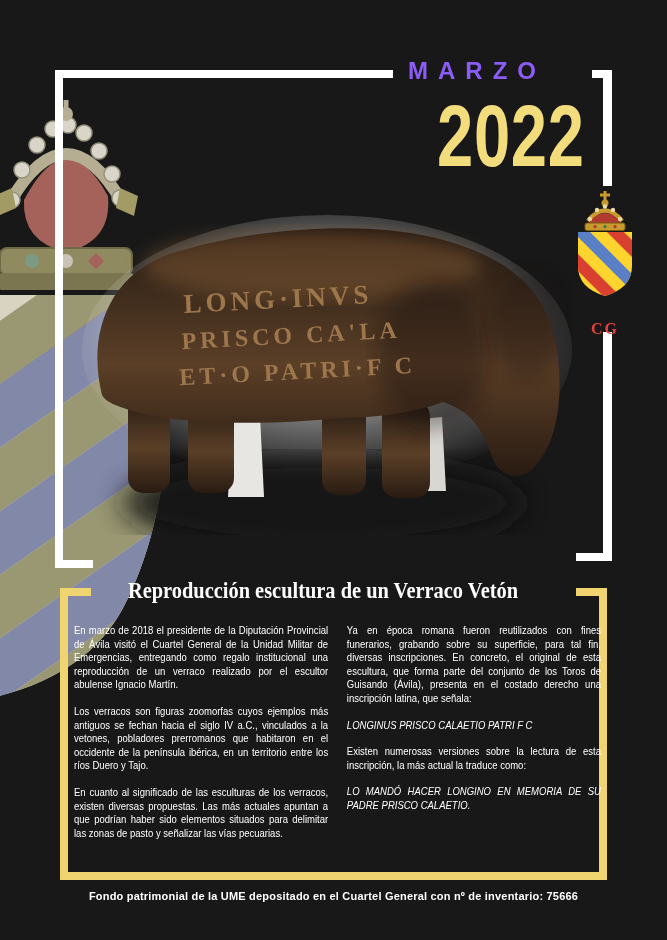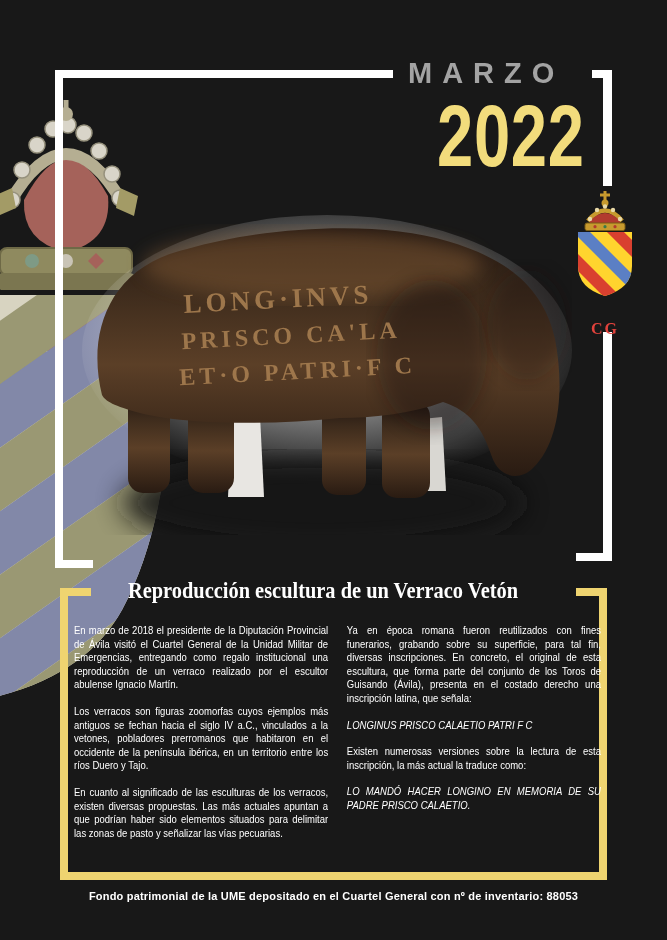--- a/index.html
+++ b/index.html
@@ -1,21 +1,21 @@
 <!DOCTYPE html>
 <html><head>
 <meta charset="utf-8">
 <style>
   html,body{margin:0;padding:0;background:#101010;}
   .poster{position:relative;width:667px;height:940px;background:#181818;overflow:hidden;
           font-family:"Liberation Sans",sans-serif;}
   .abs{position:absolute;}
   .wline{background:#ffffff;}
   .yline{background:#EFD470;}
-  .month{color:#a3a3a3;font-weight:bold;font-size:29px;letter-spacing:10px;white-space:nowrap;text-align:right;}
+  .month{color:#8b5cf6;font-weight:bold;font-size:24px;letter-spacing:10px;white-space:nowrap;text-align:right;}
   .year{color:#F2DC7C;font-weight:bold;font-size:88px;line-height:1;letter-spacing:1px;
         transform:scaleX(0.74);transform-origin:right top;white-space:nowrap;}
   .title{color:#ffffff;font-family:"Liberation Serif",serif;font-weight:bold;font-size:51px;
          line-height:1;white-space:nowrap;transform:scaleX(0.80);transform-origin:center top;}
   .subtitle{color:#ffffff;font-family:"Liberation Serif",serif;font-weight:bold;font-size:24px;
          line-height:1;white-space:nowrap;transform:scaleX(0.85);transform-origin:center top;}
   .cols{display:flex;gap:22px;width:620px;transform:scaleX(0.85);transform-origin:left top;}
   .col{width:299px;color:#ffffff;font-size:11.2px;line-height:13.6px;text-align:justify;}
   .col p{margin:0 0 13px 0;}
   .col p.lat{font-style:italic;}
@@ -200,15 +200,15 @@
       <p>En cuanto al significado de las esculturas de los verracos, existen diversas propuestas. Las más actuales apuntan a que podrían haber sido elementos situados para delimitar las zonas de pasto y señalizar las vías pecuarias.</p>
     </div>
     <div class="col">
       <p>Ya en época romana fueron reutilizados con fines funerarios, grabando sobre su superficie, para tal fin, diversas inscripciones. En concreto, el original de esta escultura, que forma parte del conjunto de los Toros de Guisando (Ávila), presenta en el costado derecho una inscripción latina, que señala:</p>
       <p class="lat">LONGINUS PRISCO CALAETIO PATRI F C</p>
       <p>Existen numerosas versiones sobre la lectura de esta inscripción, la más actual la traduce como:</p>
       <p class="lat">LO MANDÓ HACER LONGINO EN MEMORIA DE SU PADRE PRISCO CALAETIO.</p>
     </div>
   </div>
 
-  <div class="abs footer" style="left:0;top:890px;">Fondo patrimonial de la UME depositado en el Cuartel General con nº de inventario: 88053</div>
+  <div class="abs footer" style="left:0;top:890px;">Fondo patrimonial de la UME depositado en el Cuartel General con nº de inventario: 75666</div>
 
 </div>
 
 </body></html>

